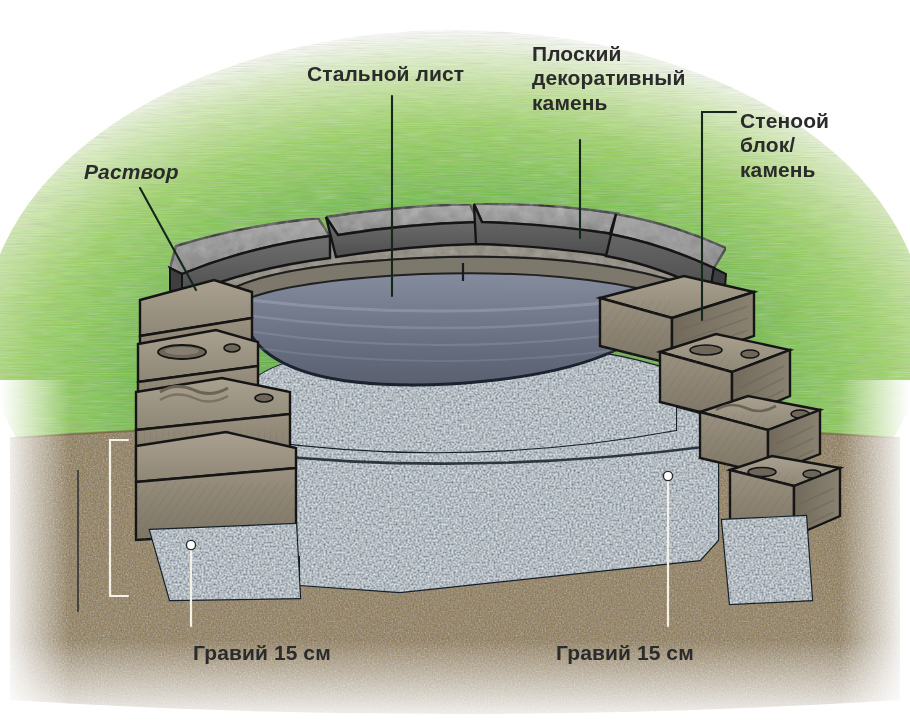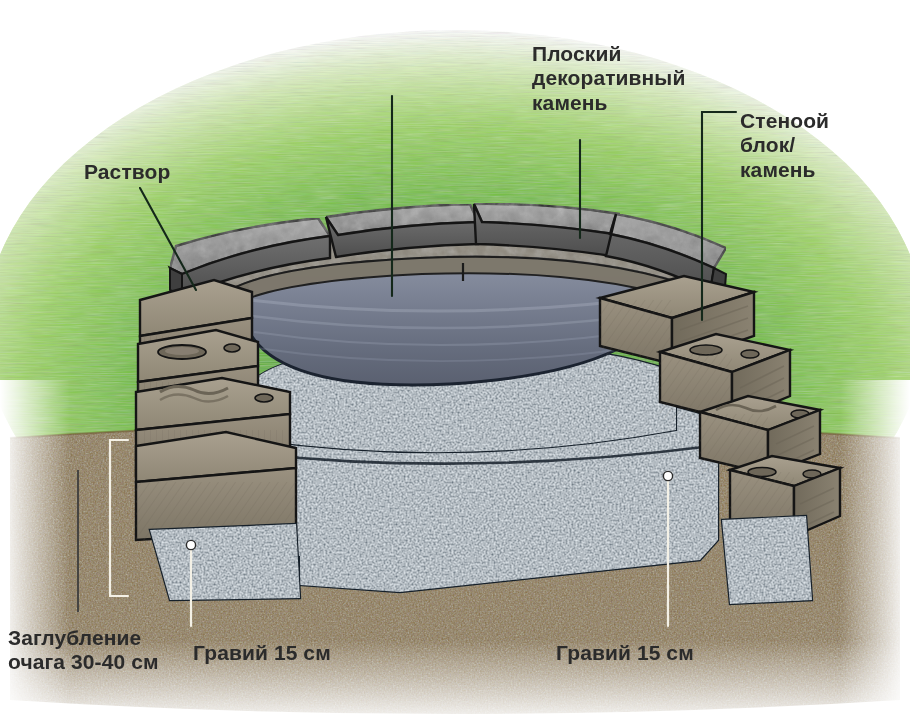--- a/index.html
+++ b/index.html
@@ -361,31 +361,30 @@
 
     <path d="M78,470 L78,612" stroke="#3d3d3d" stroke-width="1.8" fill="none"></path>
 
     <g>
       <circle cx="191" cy="545" r="4.6" fill="#ffffff" stroke="#2a2a2a" stroke-width="1.4"></circle>
       <circle cx="668" cy="476" r="4.6" fill="#ffffff" stroke="#2a2a2a" stroke-width="1.4"></circle>
     </g>
 
   </svg>
 
-  <div class="lbl" style="left:84px;  top:160px;">Раствор</div>
-
+  <div class="lbl" style="left:84px;  top:160px;font-style:italic;">Раствор</div>
+
+  <div class="lbl" style="left:307px; top:62px;">Стальной лист</div>
 
   <div class="lbl" style="left:524px; top:42px;margin-left:8px;">Плоский
 декоративный
 камень</div>
 
   <div class="lbl" style="left:740px; top:63px;margin-top:46px;">Стеноой
 блок/
 камень</div>
 
-  <div class="lbl" style="left:8px;   top:626px;">Заглубление
-очага 30-40 см</div>
 
   <div class="lbl" style="left:193px; top:641px;">Гравий 15 см</div>
 
   <div class="lbl" style="left:556px; top:641px;">Гравий 15 см</div>
 
 </div>
 
 </body></html>

